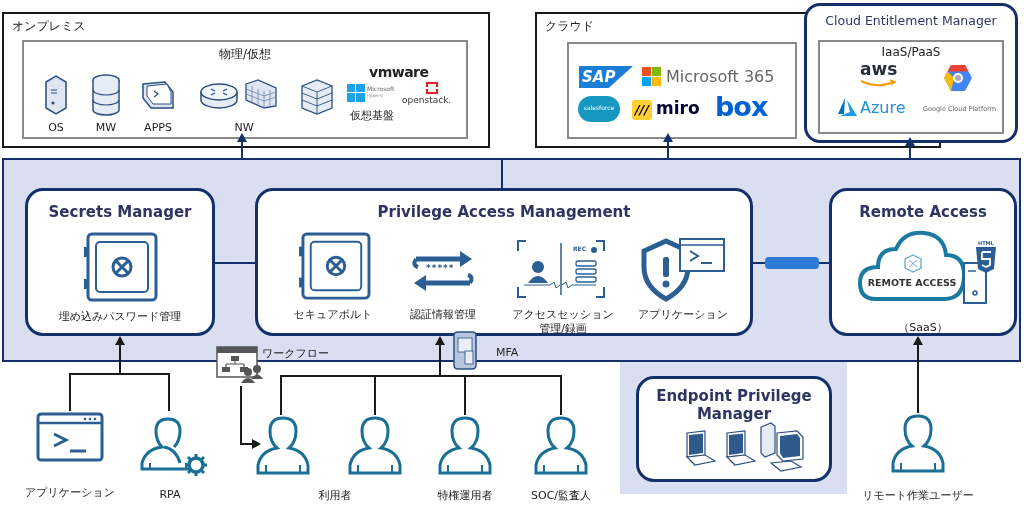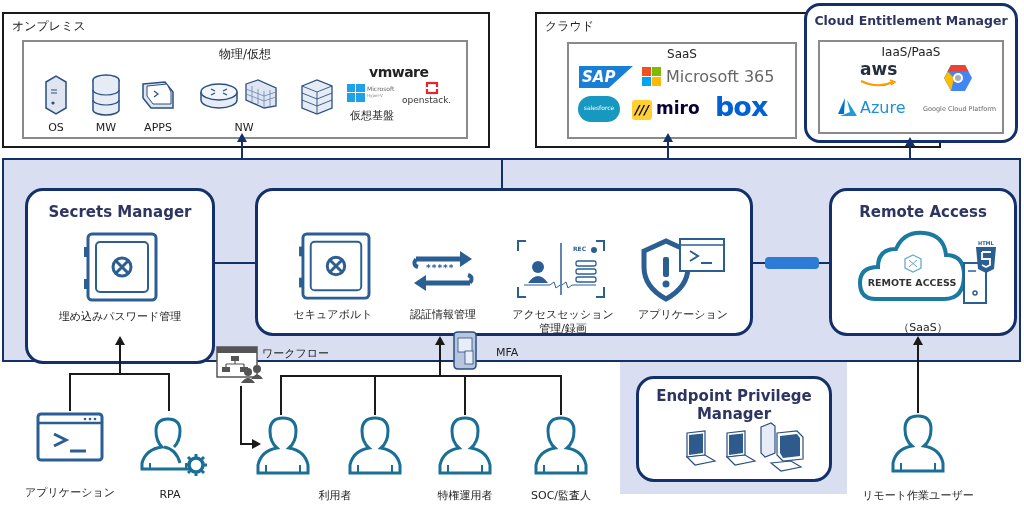--- a/index.html
+++ b/index.html
@@ -81,21 +81,20 @@
       <rect x="0" y="5" width="12" height="2" fill="#fff"></rect>
     </svg>
     <div class="abs" style="left:378px;top:53px;font-size:9px;color:#333;">openstack.</div>
     <div class="small-lbl" style="left:320px;top:66px;width:56px;">仮想基盤</div>
   </div>
 </div>
 
 <div class="outer-box" style="left:535px;top:12px;width:406px;height:136px;">
   <div class="section-label" style="left:8px;top:4px;">クラウド</div>
   <div class="inner-box" style="left:30px;top:28px;width:230px;height:97px;">
-    <div class="inner-title" style="top:3px;">SaaS</div>
 
     <div class="abs" style="left:10px;top:22px;width:54px;height:22px;background:#1a7ed6;clip-path:polygon(0 0,100% 0,55% 100%,0 100%);">
       <span style="position:absolute;left:3px;top:2px;color:#fff;font-weight:bold;font-size:15px;font-style:italic;">SAP</span>
     </div>
 
     <svg class="abs" style="left:73px;top:23px" width="20" height="20" viewBox="0 0 20 20">
       <rect x="0" y="0" width="9" height="9" fill="#f25022"></rect>
         <rect x="10" y="0" width="9" height="9" fill="#7fba00"></rect>
       <rect x="0" y="10" width="9" height="9" fill="#00a4ef"></rect>
         <rect x="10" y="10" width="9" height="9" fill="#ffb900"></rect>
@@ -107,21 +106,21 @@
     </div>
 
     <div class="abs" style="left:63px;top:56px;width:20px;height:20px;background:#ffd02f;border-radius:3px;font-weight:bold;font-size:13px;color:#050038;text-align:center;line-height:20px;font-style:italic;">///</div>
     <div class="abs" style="left:87px;top:54px;font-size:17px;font-weight:bold;color:#050038;">miro</div>
 
     <div class="abs" style="left:146px;top:47px;font-size:27px;font-weight:bold;color:#0061d5;letter-spacing:-1px;">box</div>
   </div>
 </div>
 
 <div class="abs" style="left:804px;top:3px;width:214px;height:140px;border:3px solid #13306b;border-radius:16px;background:#fff;">
-  <div class="abs" style="left:-2px;top:7px;width:212px;text-align:center;font-size:12.5px;font-weight:bold;color:#2d3560;white-space:nowrap;">Cloud Entitlement Manager</div>
+  <div class="abs" style="left:-2px;top:7px;width:212px;text-align:center;font-size:12.5px;font-weight:normal;color:#2d3560;white-space:nowrap;">Cloud Entitlement Manager</div>
   <div class="inner-box" style="left:11px;top:34px;width:186px;height:94px;">
     <div class="inner-title" style="top:3px;">IaaS/PaaS</div>
     <div class="abs" style="left:40px;top:17px;font-size:17px;font-weight:bold;color:#232f3e;">aws</div>
     <svg class="abs" style="left:40px;top:38px" width="36" height="8" viewBox="0 0 36 8">
       <path d="M1 1 Q18 9 33 2" fill="none" stroke="#ff9900" stroke-width="2"></path>
         <path d="M30 0 L35 2 L31 5" fill="none" stroke="#ff9900" stroke-width="1.5"></path>
     </svg>
     <svg class="abs" style="left:16px;top:56px" width="22" height="18" viewBox="0 0 22 18">
       <path d="M9 0 L2 16 L8 16 Z" fill="#0072c6"></path>
         <path d="M11 2 L21 18 L4 18 L14 14 Z" fill="#1e9be0"></path>
@@ -147,36 +146,37 @@
     <path d="M5 0 L10 9 L0 9 Z" fill="#13306b"></path>
   </svg>
 <div class="navy-line" style="left:909px;top:140px;width:2px;height:20px;"></div>
 <svg class="abs" style="left:905px;top:137px" width="10" height="9">
     <path d="M5 0 L10 9 L0 9 Z" fill="#13306b"></path>
   </svg>
 
 <div class="band"></div>
 <div class="navy-line" style="left:501px;top:160px;width:2px;height:28px;"></div>
 
-<div class="module" style="left:25px;top:188px;width:190px;height:176px;">
+<div class="module" style="left:25px;top:188px;width:190px;height:148px;">
   <div class="module-title" style="top:12px;">Secrets Manager</div>
   <svg class="abs" style="left:56px;top:42px" width="74" height="70" viewBox="0 0 74 70">
     <rect x="4" y="1" width="68" height="66" rx="4" fill="#fff" stroke="#2b5f93" stroke-width="3"></rect>
     <rect x="12" y="9" width="52" height="50" rx="4" fill="#fff" stroke="#2b5f93" stroke-width="2"></rect>
     <rect x="0" y="14" width="4" height="10" fill="#2b5f93"></rect>
       <rect x="0" y="46" width="4" height="10" fill="#2b5f93"></rect>
     <circle cx="38" cy="34" r="9" fill="none" stroke="#2b5f93" stroke-width="3"></circle>
     <path d="M31 27 L45 41 M45 27 L31 41" stroke="#2b5f93" stroke-width="3"></path>
   </svg>
   <div class="cap" style="left:0;top:118px;width:100%;">埋め込みパスワード管理</div>
 </div>
 
 <div class="navy-line" style="left:215px;top:262px;width:42px;height:2px;"></div>
 
 <div class="module" style="left:255px;top:188px;width:498px;height:148px;">
+  <div class="module-title" style="top:12px;">Privilege Access Management</div>
 
   <svg class="abs" style="left:40px;top:42px" width="74" height="68" viewBox="0 0 74 70">
     <rect x="4" y="1" width="68" height="66" rx="4" fill="#fff" stroke="#2b5f93" stroke-width="3"></rect>
     <rect x="12" y="9" width="52" height="50" rx="4" fill="#fff" stroke="#2b5f93" stroke-width="2"></rect>
     <rect x="0" y="14" width="4" height="10" fill="#2b5f93"></rect>
       <rect x="0" y="46" width="4" height="10" fill="#2b5f93"></rect>
     <circle cx="38" cy="34" r="9" fill="none" stroke="#2b5f93" stroke-width="3"></circle>
     <path d="M31 27 L45 41 M45 27 L31 41" stroke="#2b5f93" stroke-width="3"></path>
   </svg>
   <div class="cap" style="left:20px;top:116px;width:110px;">セキュアボルト</div>

